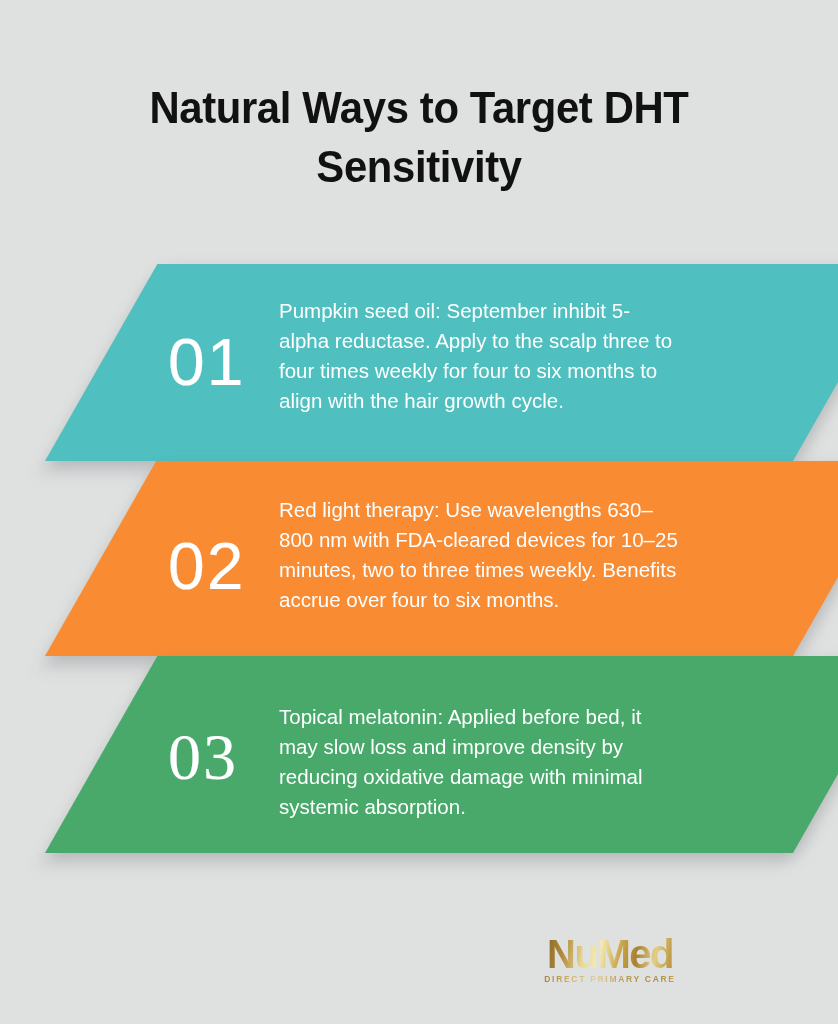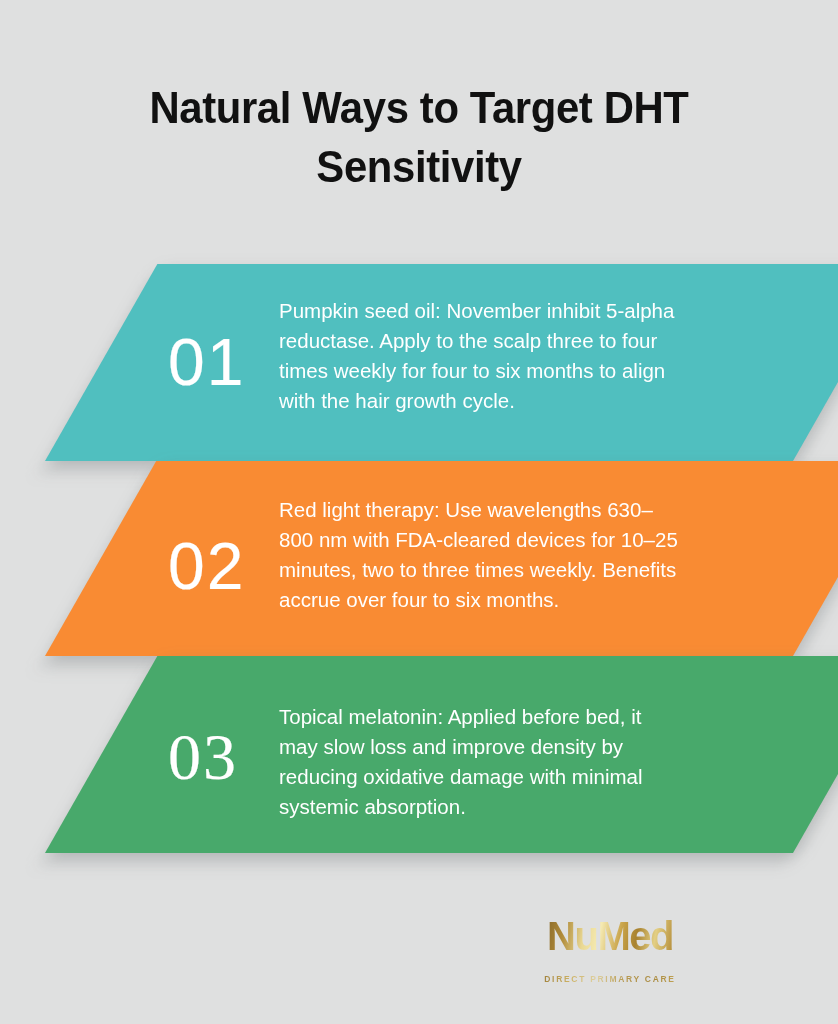--- a/index.html
+++ b/index.html
@@ -151,21 +151,21 @@
     position: absolute;
     right: -3px;
     top: -4px;
     width: 9px;
     height: 9px;
     color: #e8d28a;
     font-size: 11px;
     line-height: 9px;
   }
   .logo-tagline {
-    margin-top: 18px;
+    margin-top: 0;
     font-size: 8.5px;
     letter-spacing: 1.7px;
     font-weight: bold;
     background: linear-gradient(100deg,
         #9b7c38 0%,
         #cdb264 22%,
         #ded0a0 40%,
         #b79a52 60%,
         #a8883c 80%,
         #c5a95c 100%);
@@ -181,21 +181,21 @@
 <div id="infographic">
 
   <div class="title">Natural Ways to Target DHT
 Sensitivity</div>
 
   <div class="band band-1" id="band-1">
     <div class="band-shadow"></div>
     <div class="band-shape" style="background: rgb(80, 191, 191);"></div>
     <div class="band-content">
       <div class="band-number">01</div>
-      <div class="band-text">Pumpkin seed oil: November inhibit 5-alpha reductase. Apply to the scalp three to four times weekly for four to six months to align with the hair growth cycle.</div>
+      <div class="band-text">Pumpkin seed oil: September inhibit 5-alpha reductase. Apply to the scalp three to four times weekly for four to six months to align with the hair growth cycle.</div>
     </div>
   </div>
 
   <div class="band band-2" id="band-2">
     <div class="band-shadow"></div>
     <div class="band-shape" style="background: rgb(249, 139, 51);"></div>
     <div class="band-content">
       <div class="band-number">02</div>
       <div class="band-text">Red light therapy: Use wavelengths 630–800 nm with FDA-cleared devices for 10–25 minutes, two to three times weekly. Benefits accrue over four to six months.</div>
     </div>

